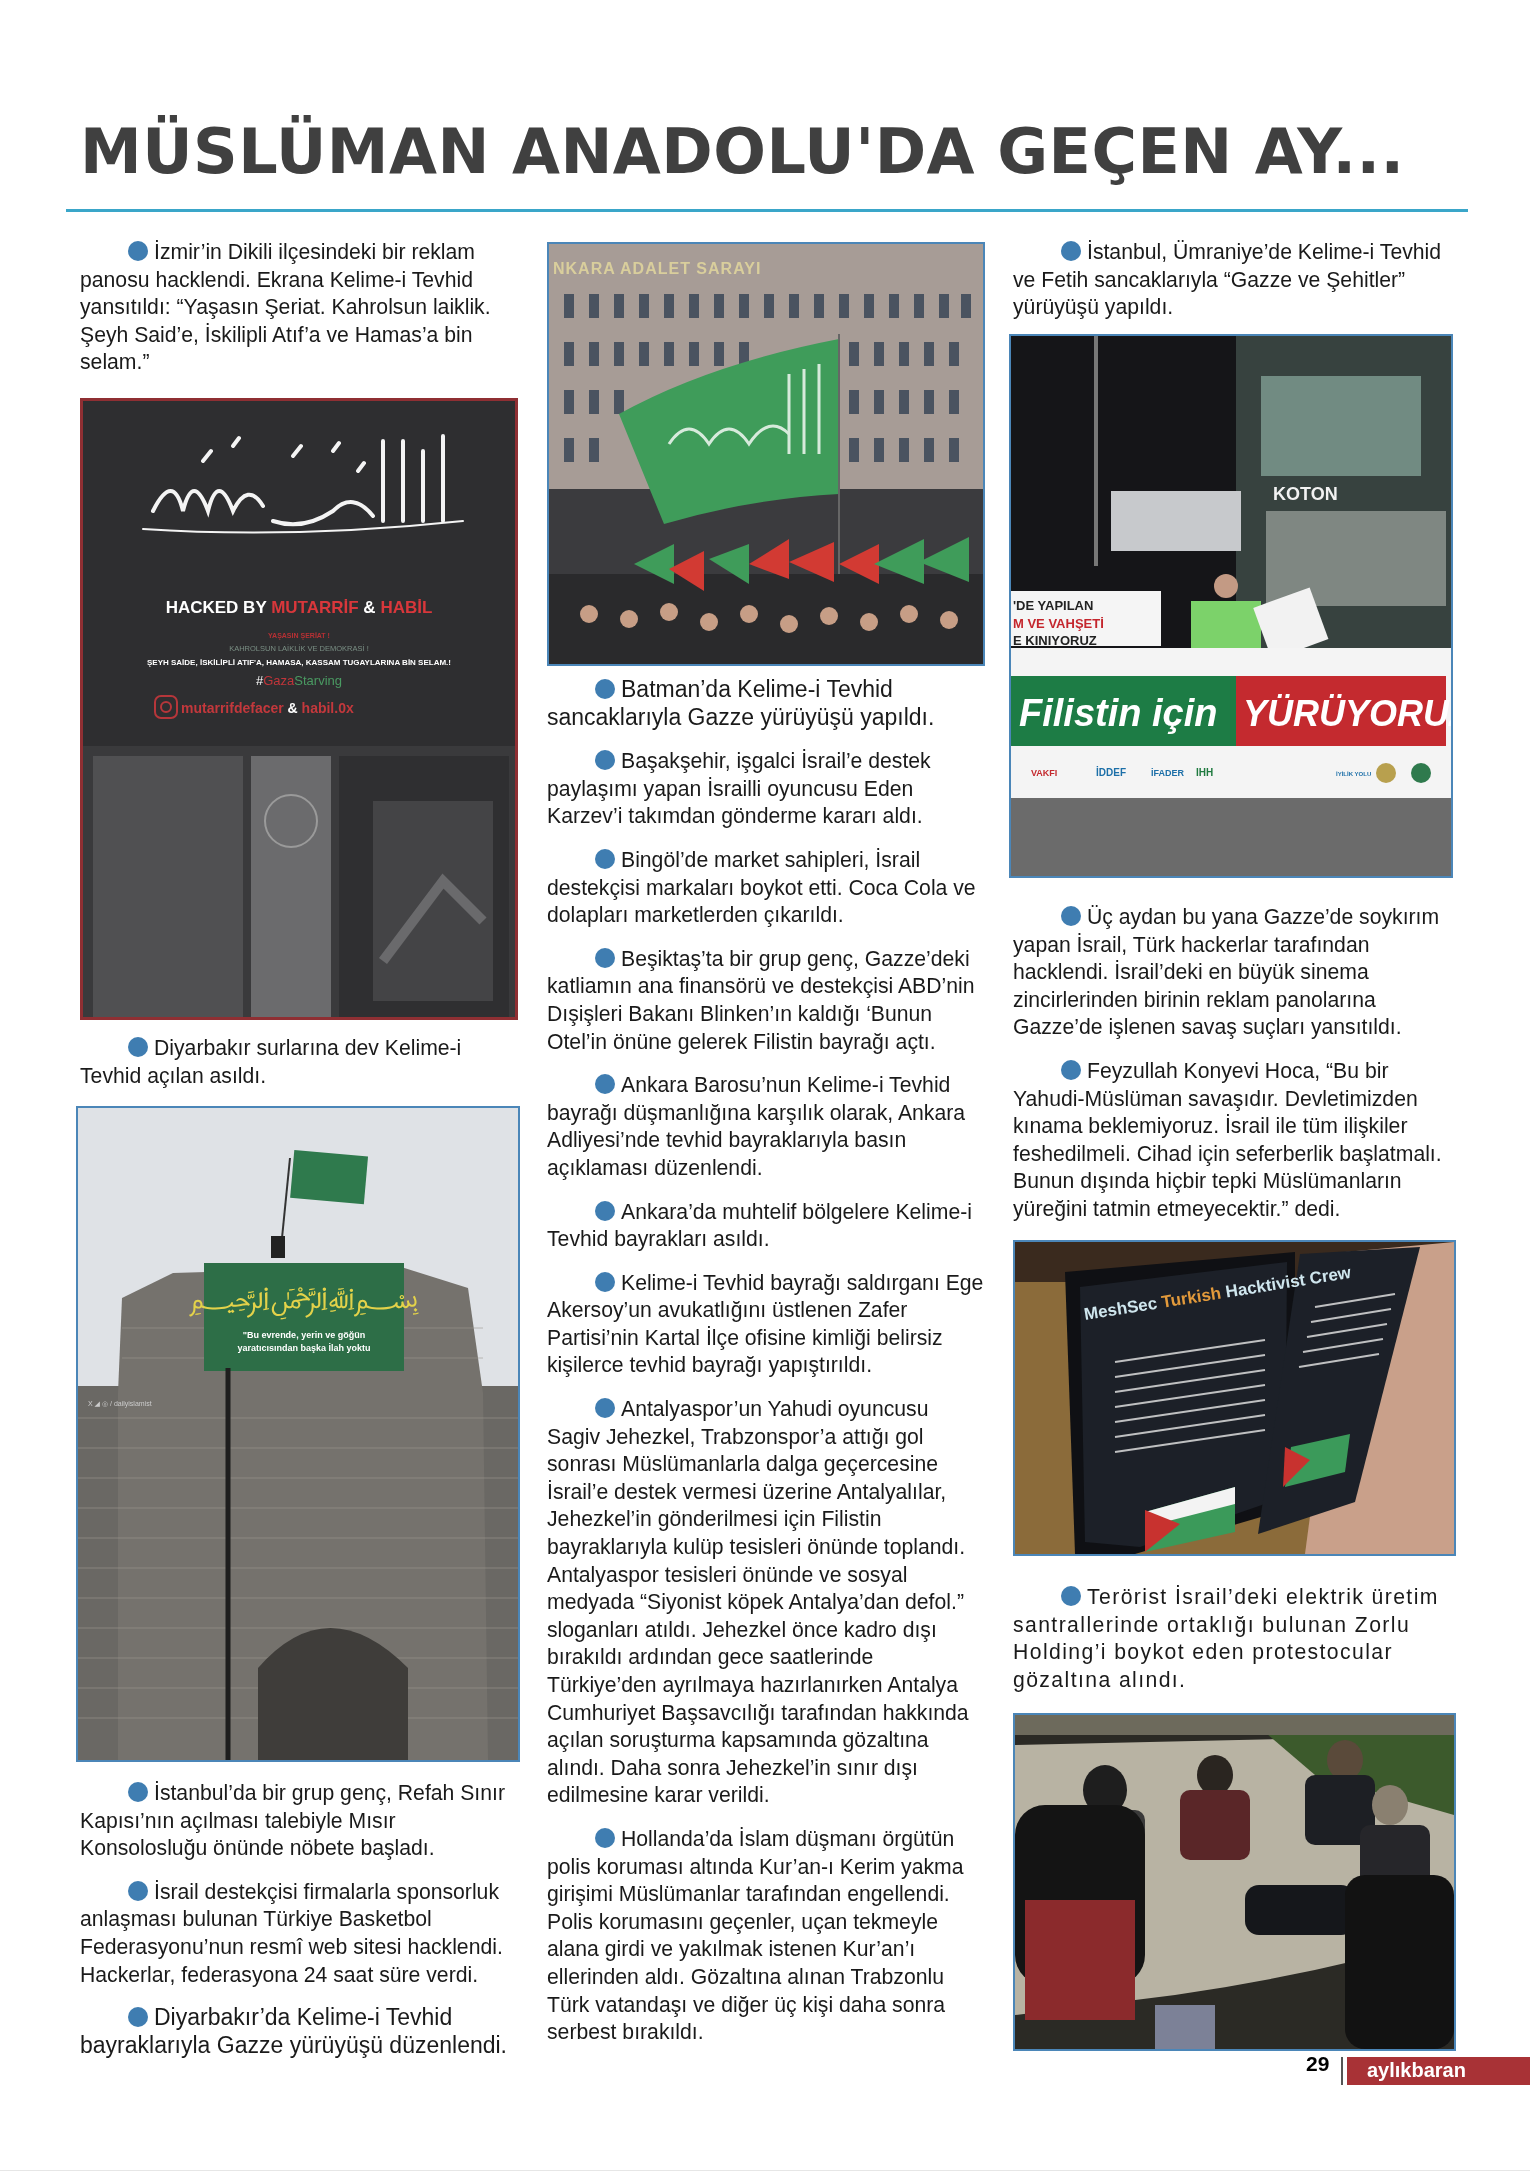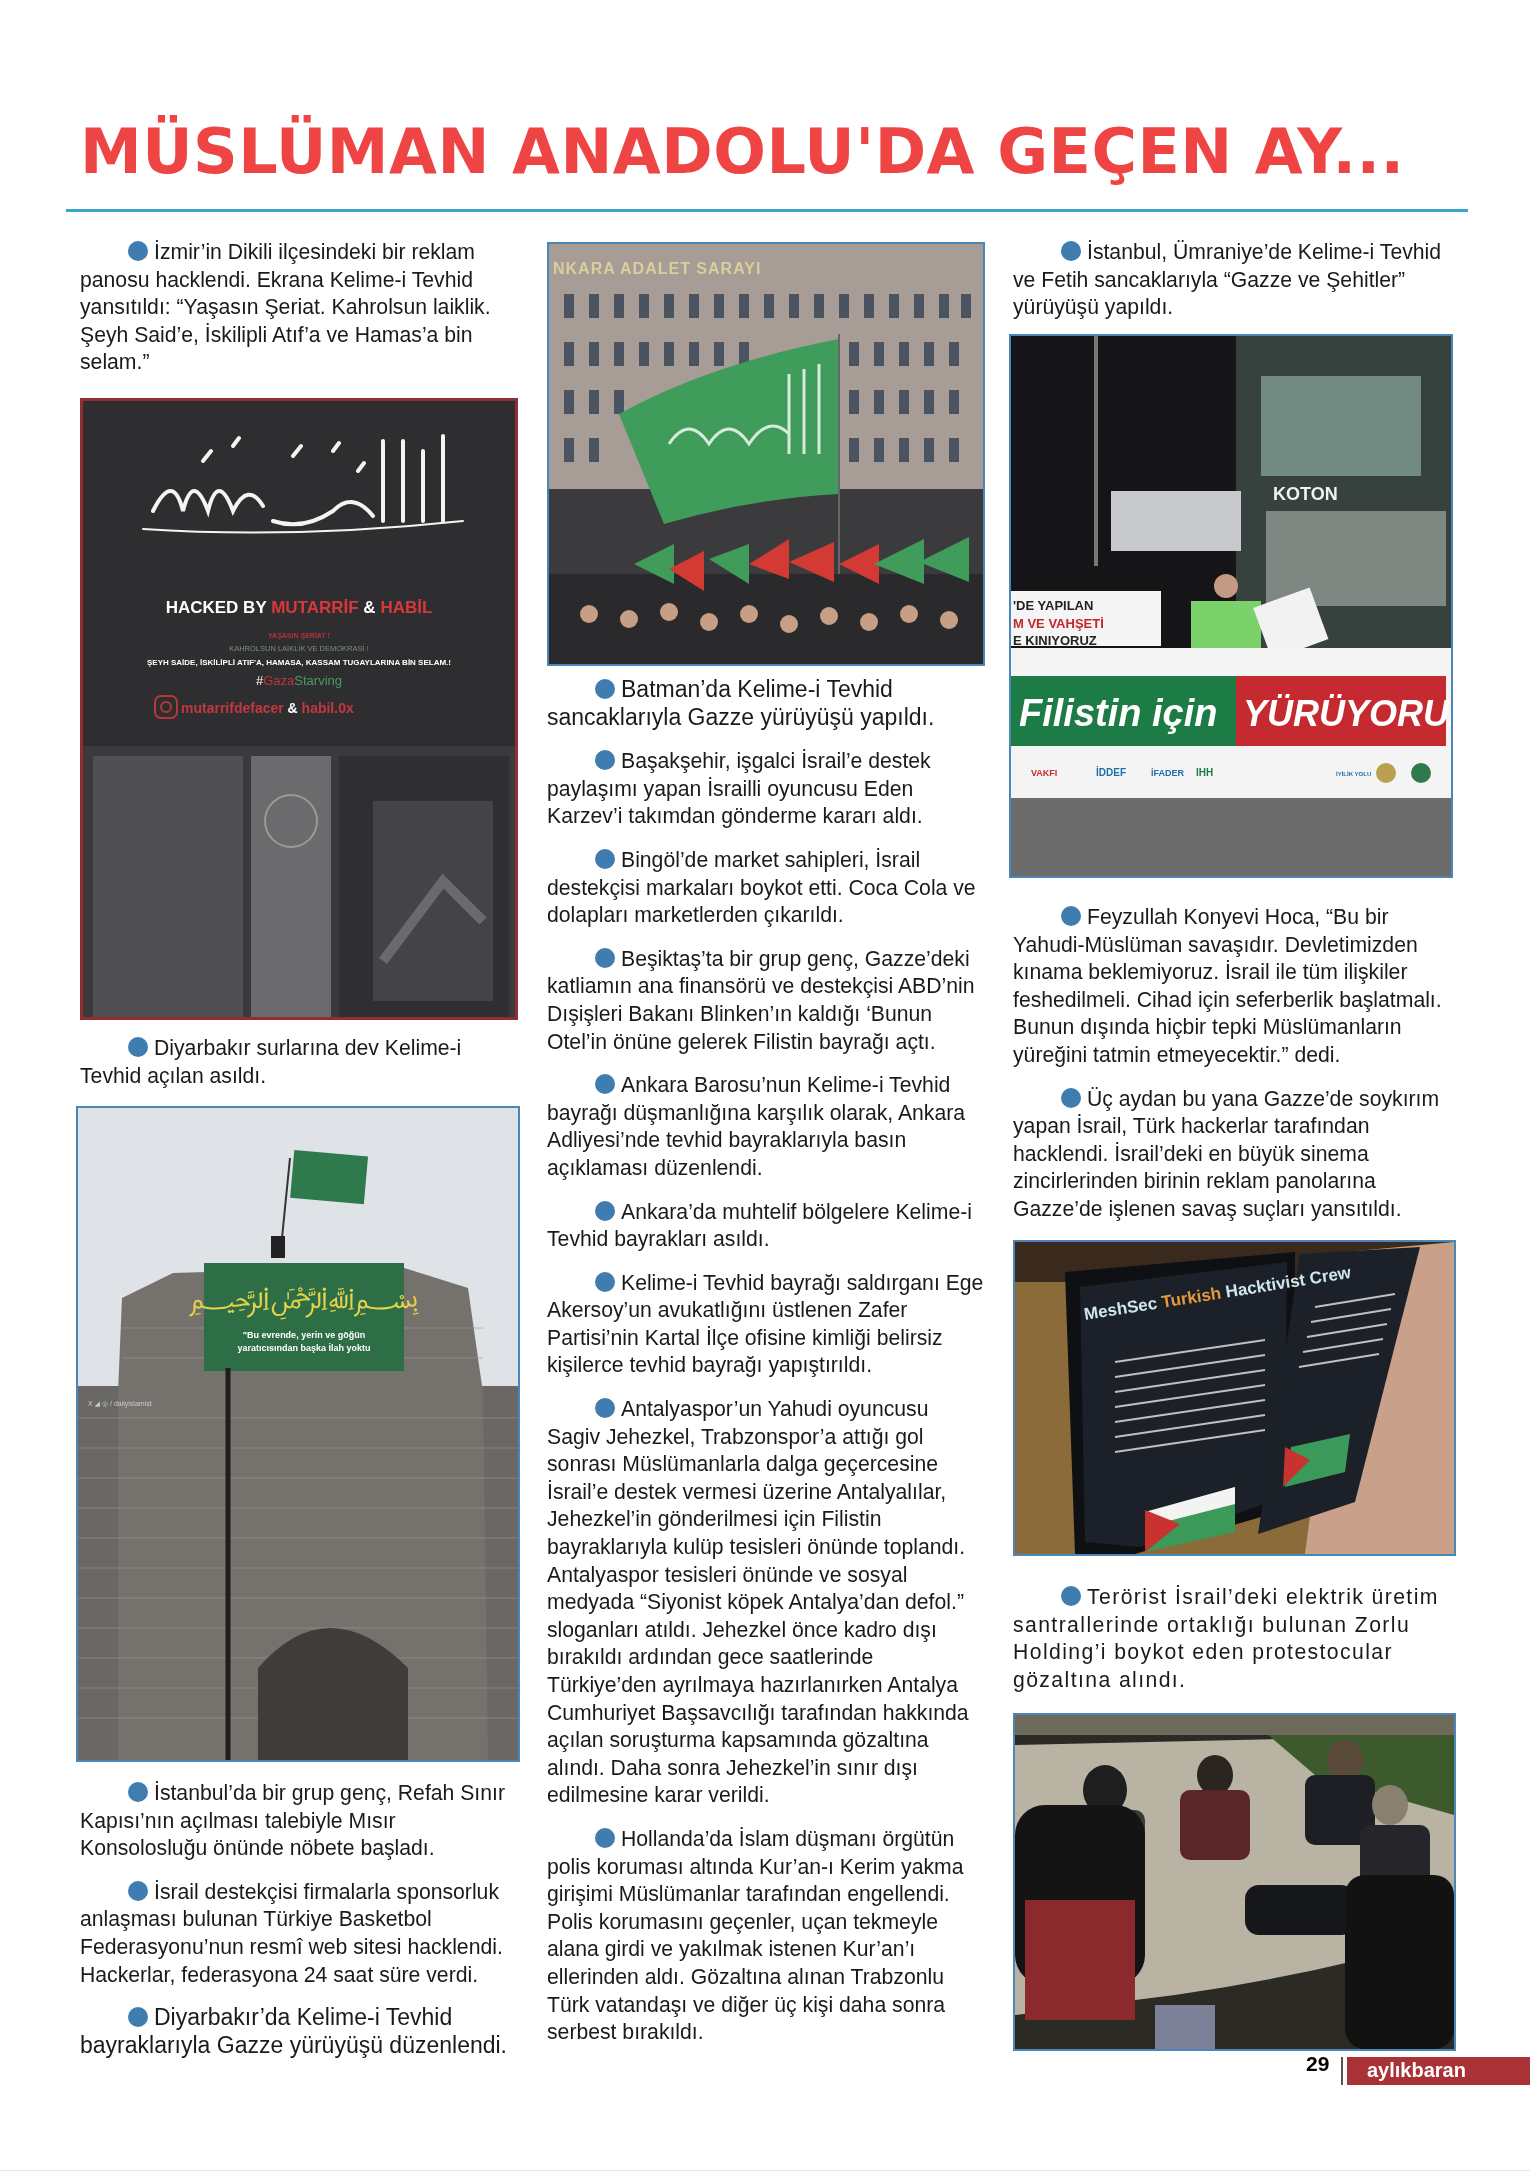--- a/index.html
+++ b/index.html
@@ -1,20 +1,20 @@
 <!DOCTYPE html>
 <html><head>
 <meta charset="utf-8">
 <style>
   html, body { margin:0; padding:0; background:#ffffff; }
   body { width:1530px; height:2176px; position:relative; overflow:hidden;
          font-family:"Liberation Sans", "DejaVu Sans", sans-serif; color:#1a1a1a; }
   .title { position:absolute; left:80px; top:112px; width:1400px; margin:0;
            font-family:"DejaVu Sans", sans-serif; font-weight:bold; font-size:62px;
-           letter-spacing:0.5px; color:#ef4444; line-height:80px; white-space:nowrap; }
+           letter-spacing:0.5px; color:#404040; line-height:80px; white-space:nowrap; }
   .rule { position:absolute; left:66px; top:209px; width:1402px; height:3px; background:#3aa6c9; }
   .col { position:absolute; }
   .p { font-size:21.2px; line-height:27.6px; margin:0 0 16px 0; text-indent:48px; }
   .p .dot { display:inline-block; width:20px; height:20px; border-radius:50%;
             background:#3f7db1; margin-right:6px; vertical-align:-2px; text-indent:0; }
   .p.spaced { letter-spacing:1.4px; }
   .photo { position:absolute; overflow:hidden; box-sizing:border-box;text-align:center; }
   .photo.blue { border:2px solid #4b86b8; }
   .photo.red { border:3px solid #8f2f33; }
   .footer-num { position:absolute; left:1306px; top:2052px; font-weight:bold; font-size:21px;
@@ -240,22 +240,22 @@
     <text x="140" y="440" font-size="9" font-weight="bold" fill="#1c6fa8">İFADER</text>
     <text x="185" y="440" font-size="10" font-weight="bold" fill="#1f7a3f">IHH</text>
     <text x="325" y="440" font-size="6" font-weight="bold" fill="#1c6fa8">İYİLİK YOLU</text>
     <circle cx="375" cy="437" r="10" fill="#b8a04e"></circle>
       <circle cx="410" cy="437" r="10" fill="#2f7a4d"></circle>
     <rect x="0" y="462" width="440" height="78" fill="#6b6b6b"></rect>
   </svg>
 </div>
 
 <div class="col" style="left:1013px; top:903px; width:445px;">
+  <p class="p"><span class="dot"></span><span>Üç aydan bu yana Gazze’de soykırım yapan İsrail, Türk hackerlar tarafından hacklendi. İsrail’deki en büyük sinema zincirlerinden birinin reklam panolarına Gazze’de işlenen savaş suçları yansıtıldı.</span></p>
   <p class="p"><span class="dot"></span><span>Feyzullah Konyevi Hoca, “Bu bir Yahudi-Müslüman savaşıdır. Devletimizden kınama beklemiyoruz. İsrail ile tüm ilişkiler feshedilmeli. Cihad için seferberlik başlatmalı. Bunun dışında hiçbir tepki Müslümanların yüreğini tatmin etmeyecektir.” dedi.</span></p>
-  <p class="p"><span class="dot"></span><span>Üç aydan bu yana Gazze’de soykırım yapan İsrail, Türk hackerlar tarafından hacklendi. İsrail’deki en büyük sinema zincirlerinden birinin reklam panolarına Gazze’de işlenen savaş suçları yansıtıldı.</span></p>
 </div>
 
 <div class="photo blue" style="left:1013px; top:1240px; width:443px; height:316px;">
   <svg width="439" height="312" viewBox="0 0 439 312">
     <rect width="439" height="312" fill="#8b6b3a"></rect>
     <rect x="0" y="0" width="439" height="40" fill="#3a2a1e"></rect>
     <path d="M330 10 L439 0 L439 312 L290 312 Z" fill="#c9a08a"></path>
     <path d="M50 30 L280 10 L280 265 L120 312 L60 312 Z" fill="#0f1014"></path>
     <path d="M65 45 L272 20 L270 255 L125 305 L70 300 Z" fill="#1c2028"></path>
     <path d="M285 12 L405 5 L340 260 L243 292 Z" fill="#1c2028"></path>

